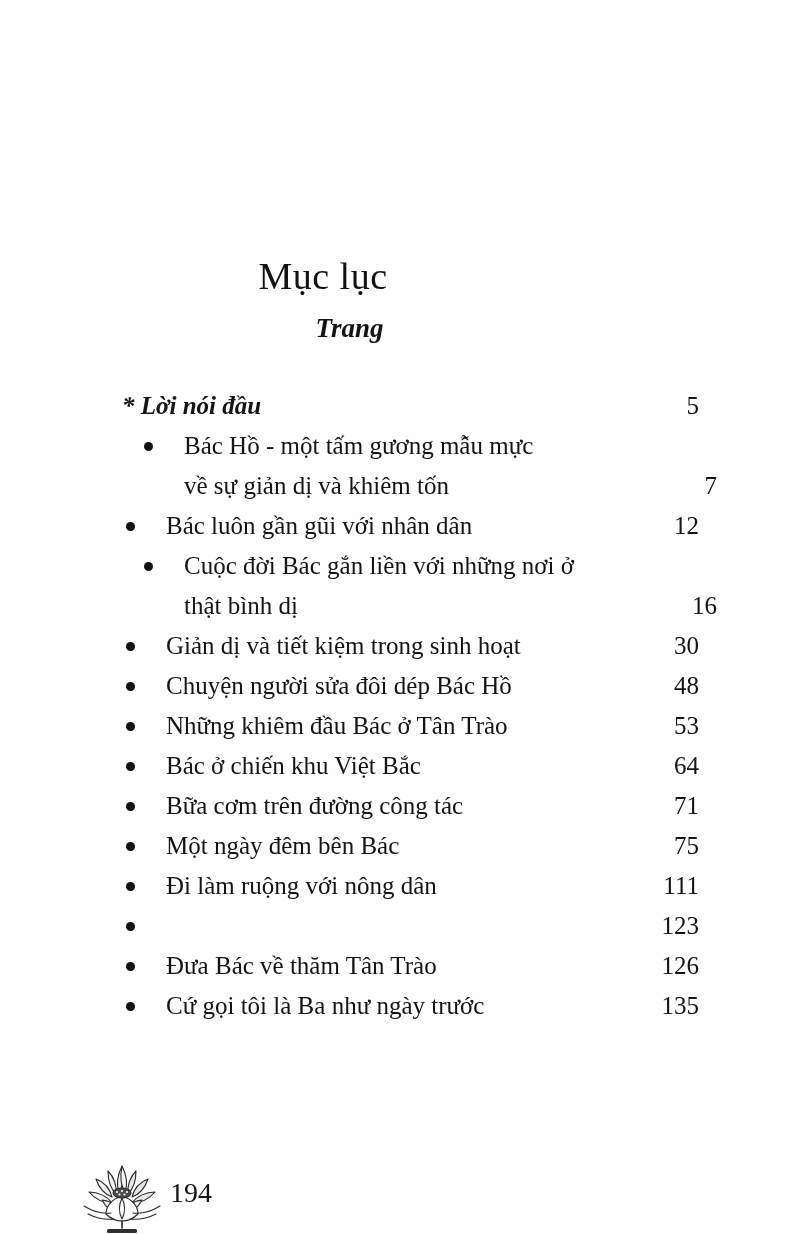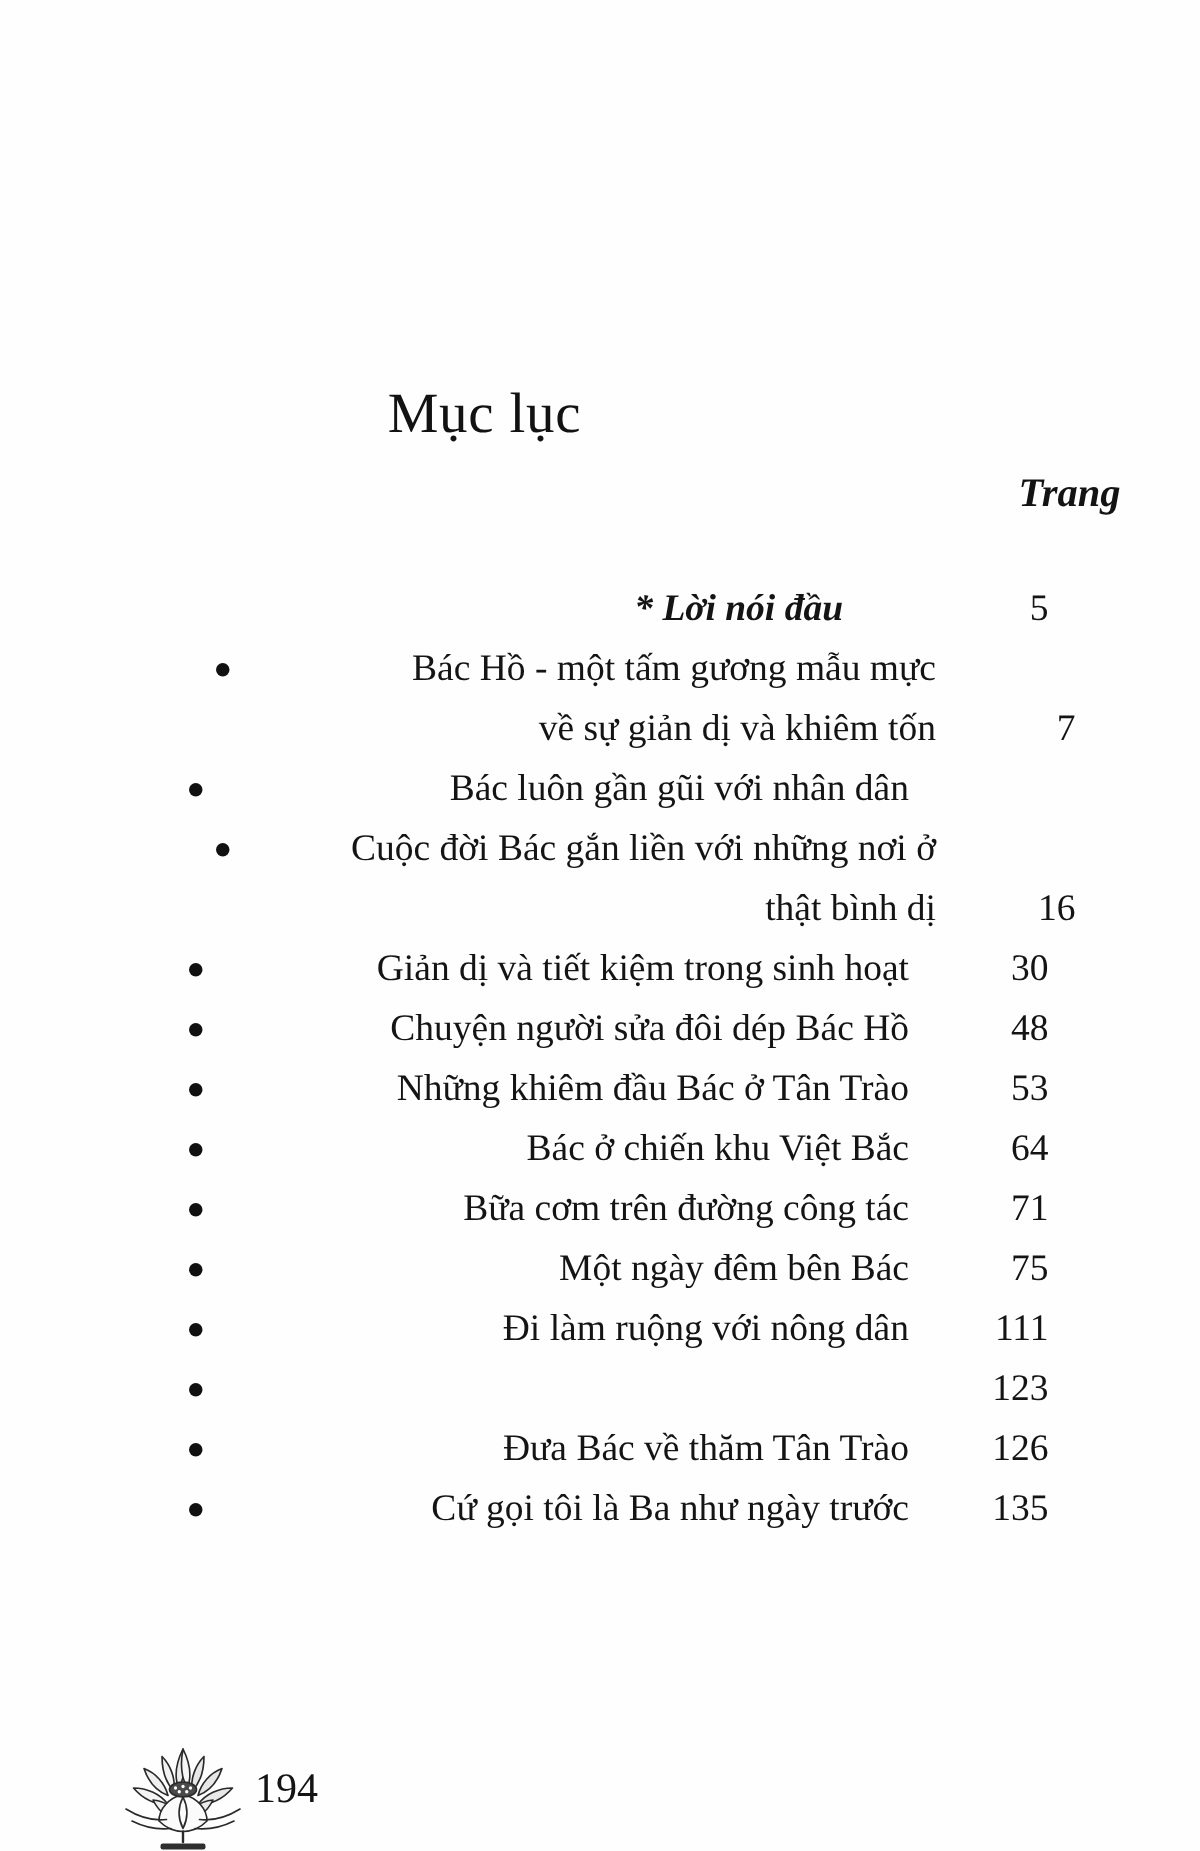--- a/index.html
+++ b/index.html
@@ -34,27 +34,26 @@
     letter-spacing: 0.5px;
     color: #121212;
   }
 
   
   .trang-header {
     position: absolute;
     top: 310px;
     left: 0;
     width: 699px;
-    text-align: right;
+    text-align: center;
     font-size: 27px;
     font-style: italic;
     font-weight: 700;
     line-height: 36px;
     color: #131313;
-    padding-left: 48px;
   }
 
   
   .toc-list {
     position: absolute;
     top: 386px;
     left: 0;
     width: 800px;
   }
 
@@ -85,21 +84,20 @@
 
   .toc-row .label-cell {
     position: absolute;
     left: 166px;
     top: 0;
     width: 440px;
     font-size: 25px;
     line-height: 40px;
     white-space: nowrap;
     color: #141414;
-    text-align: right;
   }
 
   .toc-row .label-cell .line2 {
     display: block;
   }
 
   .toc-row.preface .label-cell {
     left: 122px;
     font-style: italic;
     font-weight: 700;
@@ -166,20 +164,21 @@
           <span class="bullet-dot"></span>
         </span>
         <span class="label-cell"><span>Bác Hồ - một tấm gương mẫu mực</span><span class="line2">về sự giản dị và khiêm tốn</span></span>
         <span class="page-cell">7</span>
       </div>
       <div class="toc-row">
         <span class="bullet-cell">
           <span class="bullet-dot"></span>
         </span>
         <span class="label-cell"><span>Bác luôn gần gũi với nhân dân</span></span>
+        <span class="page-cell">12</span>
       </div>
       <div class="toc-row two-line">
         <span class="bullet-cell">
           <span class="bullet-dot"></span>
         </span>
         <span class="label-cell"><span>Cuộc đời Bác gắn liền với những nơi ở</span><span class="line2">thật bình dị</span></span>
         <span class="page-cell">16</span>
       </div>
       <div class="toc-row">
         <span class="bullet-cell">

